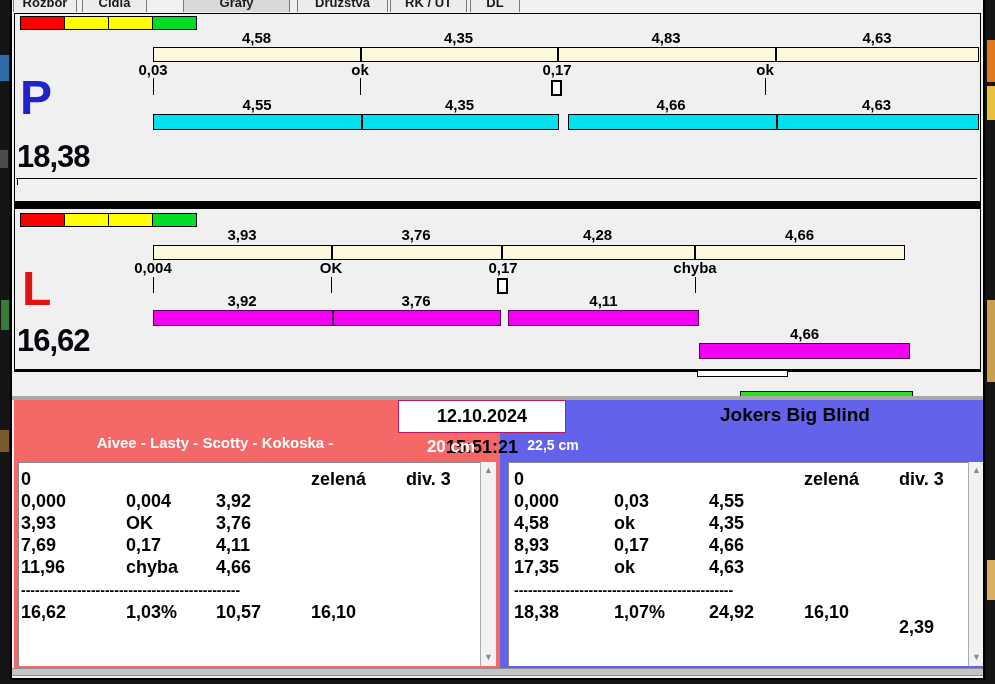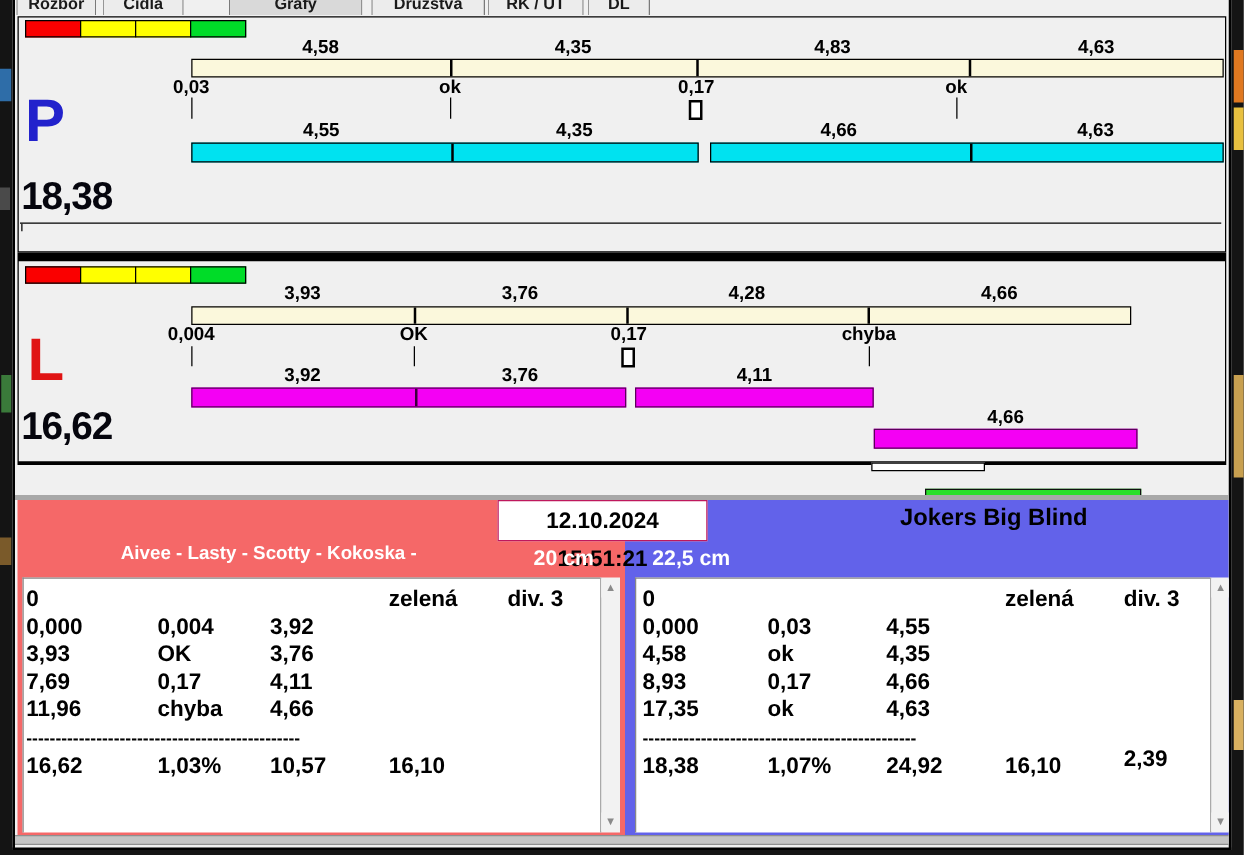--- a/index.html
+++ b/index.html
@@ -148,21 +148,21 @@
 
   <div class="abs" style="left:2px;top:400px;width:486px;height:268px;background:#f56868"></div>
   <div class="abs" style="left:488px;top:400px;width:483px;height:268px;background:#6262ea"></div>
 
   <div class="teamlbl" style="left:588px;top:404px;width:390px;font-size:19px;color:#000">Jokers Big Blind</div>
   <div class="teamlbl" style="left:3px;top:434px;width:400px;font-size:15px;color:#fff">Aivee - Lasty - Scotty - Kokoska -</div>
 
   <div class="abs" style="left:386px;top:400px;width:168px;height:33px;background:#fff;border:1px solid #be185d;text-align:center;line-height:31px;font-size:18px;font-weight:bold;color:#000">12.10.2024 15:51:21</div>
 
   <div class="teamlbl" style="left:389px;top:437px;width:100px;font-size:17px;color:#fff">20 cm</div>
-  <div class="teamlbl" style="left:491px;top:437px;width:100px;font-size:17px;color:#fff">22,5 cm</div>
+  <div class="teamlbl" style="left:491px;top:437px;width:100px;font-size:14px;color:#fff">22,5 cm</div>
 
   <div class="tbl" style="left:6px;width:462px">
     <div class="cell" style="left:2px;top:6px">0</div>
     <div class="cell" style="left:292px;top:6px">zelená</div>
     <div class="cell" style="left:387px;top:6px">div. 3</div>
 
     <div class="cell" style="left:2px;top:28px">0,000</div>
     <div class="cell" style="left:107px;top:28px">0,004</div>
     <div class="cell" style="left:197px;top:28px">3,92</div>
 
@@ -210,21 +210,21 @@
     <div class="cell" style="left:5px;top:94px">17,35</div>
     <div class="cell" style="left:105px;top:94px">ok</div>
     <div class="cell" style="left:200px;top:94px">4,63</div>
 
     <div class="dashes" style="left:5px;top:119px">-----------------------------------------------</div>
 
     <div class="cell" style="left:5px;top:139px">18,38</div>
     <div class="cell" style="left:105px;top:139px">1,07%</div>
     <div class="cell" style="left:200px;top:139px">24,92</div>
     <div class="cell" style="left:295px;top:139px">16,10</div>
-    <div class="cell" style="left:390px;top:134px">2,39</div>
+    <div class="cell" style="left:390px;top:154px">2,39</div>
   </div>
   <div class="sb" style="left:956px">
     <div class="sb-arrow" style="top:1px">▲</div>
     <div class="sb-arrow" style="bottom:1px">▼</div>
   </div>
 
   <div class="abs" style="left:0;top:668px;width:971px;height:8px;background:#c4c4c4;border-top:1px solid #8f8f8f;border-bottom:1px solid #8f8f8f"></div>
 </div>
 
 </body></html>

